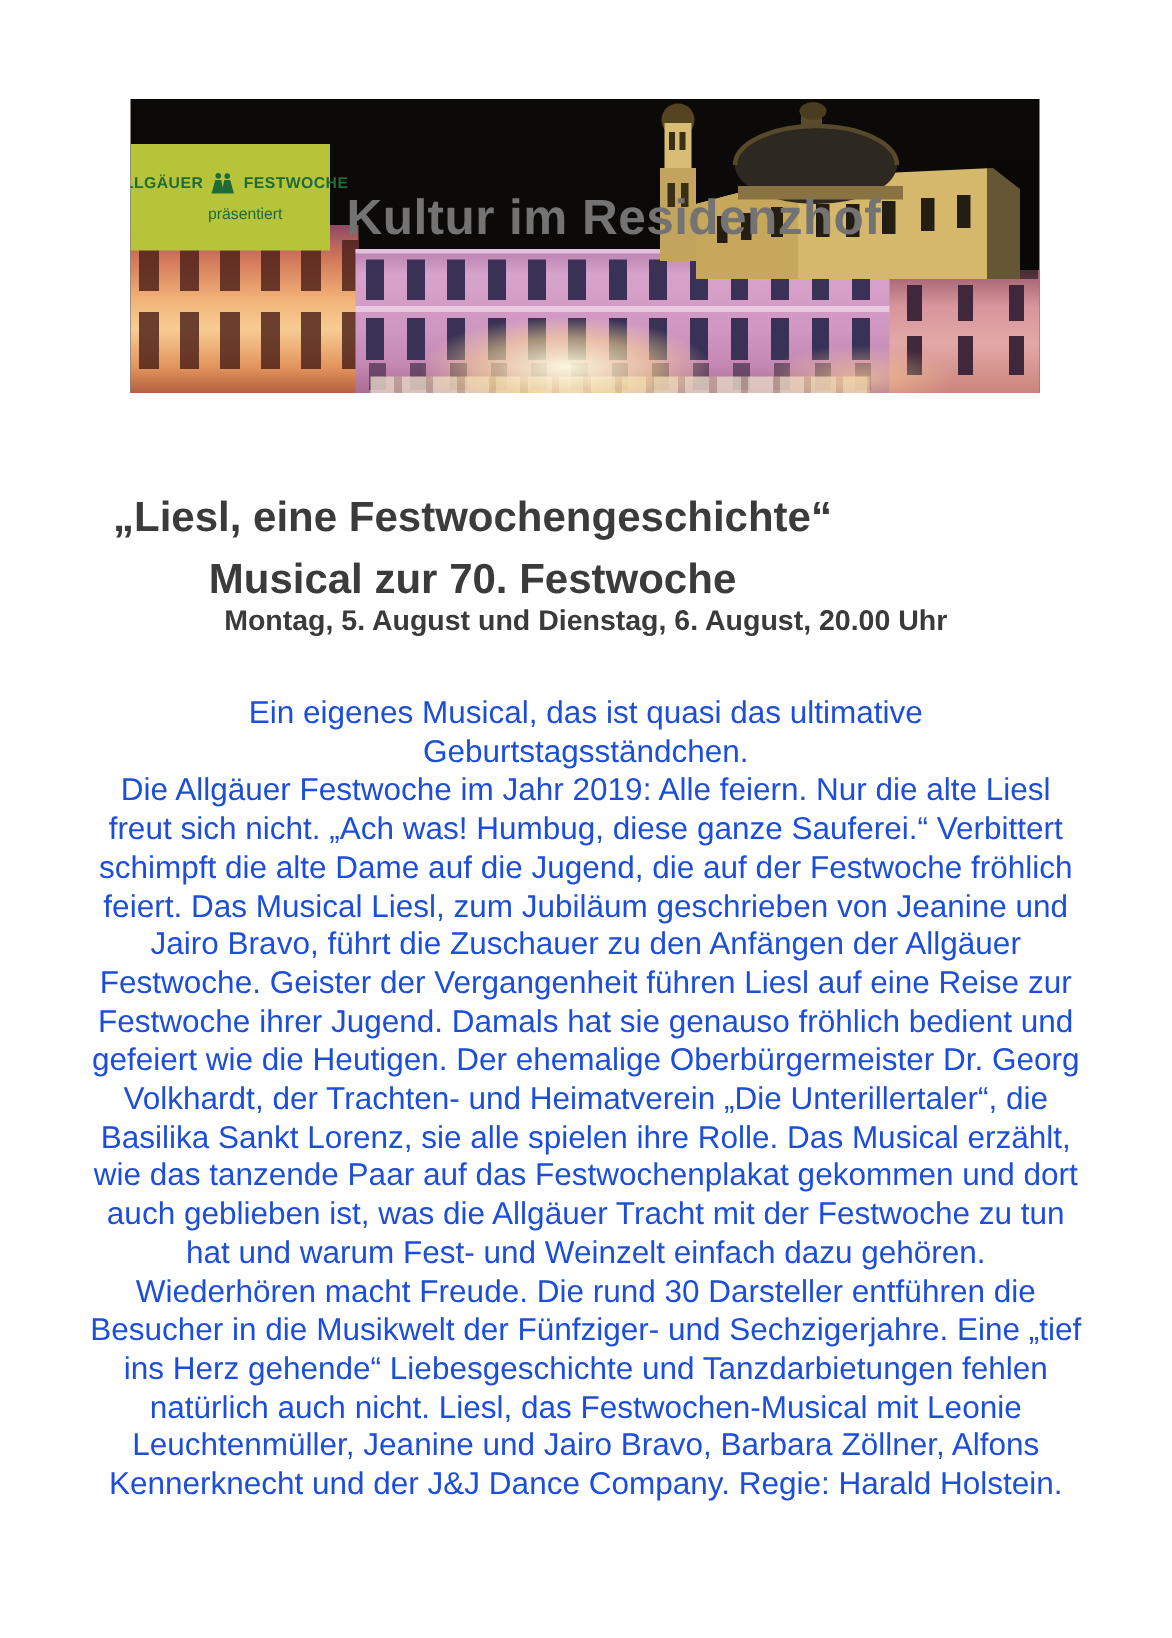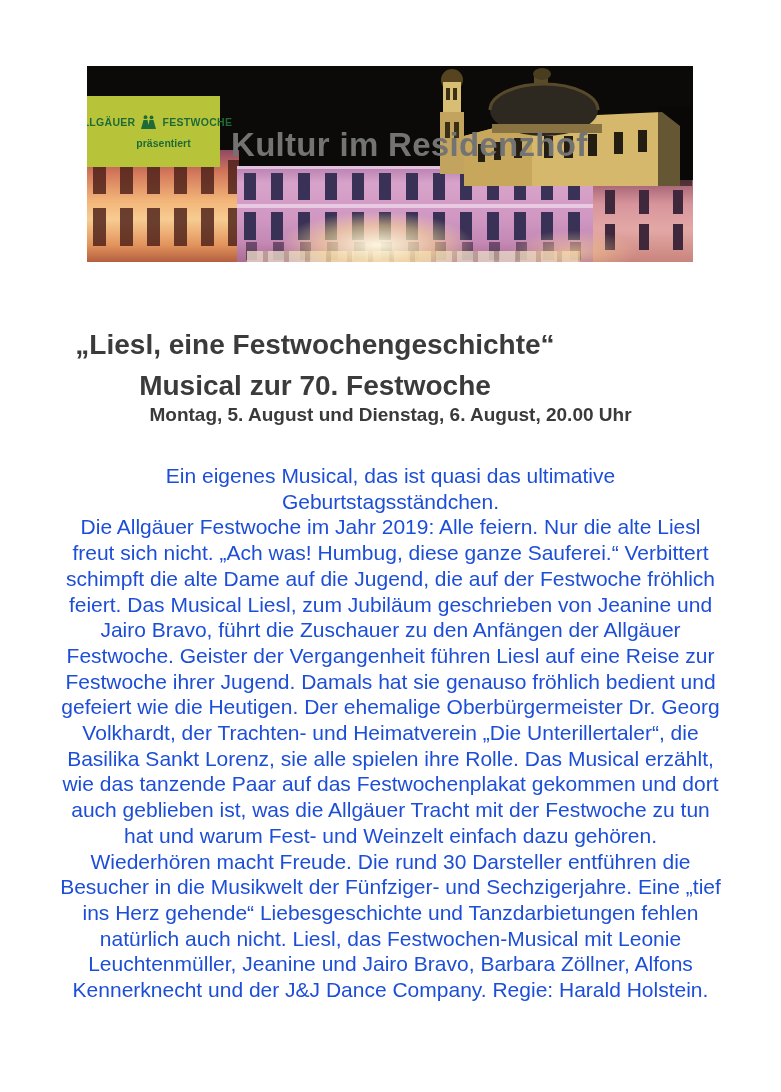--- a/index.html
+++ b/index.html
@@ -54,21 +54,21 @@
     background:radial-gradient(ellipse at center,rgba(255,214,150,.6) 0%,rgba(255,190,110,0) 70%);}
   
   .basilica{position:absolute;left:335px;top:0;width:270px;height:120px;}
   
   .logo-box{
     position:absolute;left:0;top:30px;width:133px;height:71px;
     background:#b7c43a;display:flex;flex-direction:column;align-items:center;justify-content:center;
   }
   .logo-row{display:flex;align-items:center;gap:5px;}
   .logo-brand{font-size:10.5px;font-weight:700;letter-spacing:.3px;color:#1f6b38;}
-  .logo-tagline{margin-top:7px;font-size:10.5px;font-weight:700;color:#1f6b38;margin-left:20px;}
+  .logo-tagline{margin-top:7px;font-size:10.5px;font-weight:400;color:#1f6b38;margin-left:20px;}
   
   .banner-date{
     position:absolute;left:131px;top:28px;font-size:27px;font-weight:400;
     color:#e9e9e9;letter-spacing:.5px;
   }
   .banner-headline{
     position:absolute;left:144px;top:60px;font-size:33px;font-weight:700;
     color:#737373;letter-spacing:.3px;
   }
 

